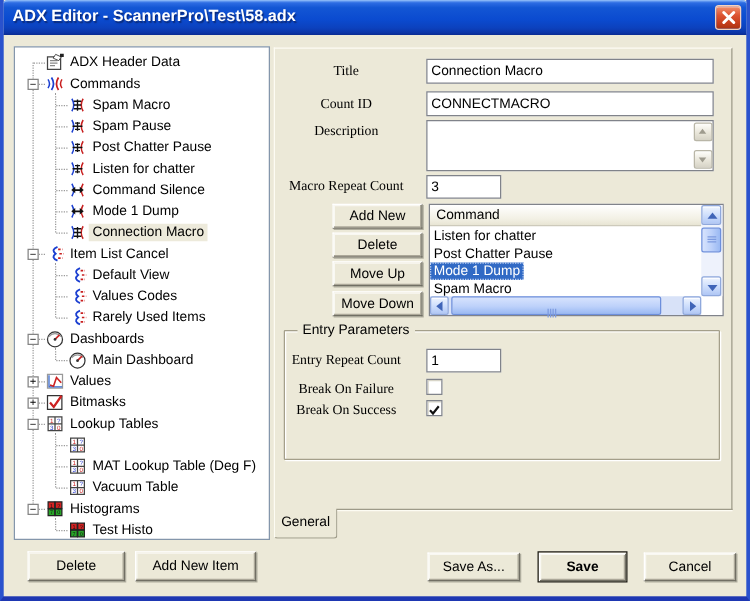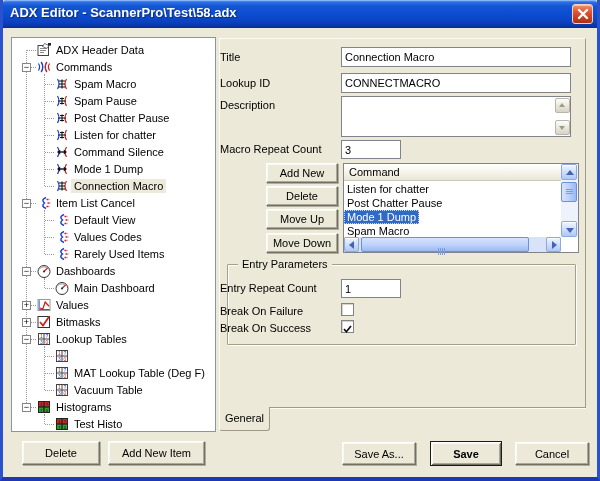--- a/index.html
+++ b/index.html
@@ -33,21 +33,21 @@
   .conn.h{border-top:1px dotted #9a9a9a;height:1px;}
   
   #tab-page{position:absolute;left:216px;top:10px;width:367px;height:370px;background:#ECE9D8;
     border-top:1px solid #fdfcf3;border-left:1px solid #fdfcf3;border-right:1px solid #9d9a88;}
   #page-bottom-line{position:absolute;left:266px;top:379px;width:317px;height:1px;background:#9d9a88;
     box-shadow:0 1px 0 #fdfcf3;}
   #tab-general{position:absolute;left:216px;top:380px;width:51px;height:23px;background:#ECE9D8;
     border-left:1px solid #fdfcf3;border-right:1px solid #9d9a88;border-bottom:1px solid #9d9a88;
     border-radius:0 0 3px 3px;font-size:11px;text-align:center;padding-top:4px;}
   
-  .flabel{position:absolute;left:0;width:114px;text-align:left;font-size:11px;color:#000;white-space:nowrap;}
+  .flabel{position:absolute;left:0;width:114px;text-align:center;font-size:11px;color:#000;white-space:nowrap;font-family:Liberation Serif, serif;}
   .tinput{position:absolute;border:1px solid #80838a;background:#fff;font-size:11px;padding:2px 3px;
     color:#000;outline:none;}
   textarea.tinput{resize:none;overflow:hidden;}
   .sidebtn{position:absolute;left:46px;width:72px;height:20px;}
   
   .btn{background:#ECE9D8;border:1px solid;border-color:#fff #716f64 #716f64 #fff;
     box-shadow:inset -1px -1px 0 #aca899, inset 1px 1px 0 #f9f8f2, 1px 1px 0 rgba(64,62,51,.35);
     font-size:11px;color:#000;text-align:center;cursor:default;padding:0;}
   .btn.default{border:1px solid #1c1b14;box-shadow:inset 1px 1px 0 #fff, inset -1px -1px 0 #716f64,
     inset 2px 2px 0 #f9f8f2, inset -2px -2px 0 #aca899;font-weight:bold;}
@@ -70,21 +70,21 @@
   #cmd-vsb{position:absolute;right:0;top:0;width:17px;height:73px;background:#eef2fc;}
   #cmd-hsb{position:absolute;left:0;bottom:0;width:217px;height:15px;background:#d8e2f8;}
   .tri{width:0;height:0;position:absolute;}
   .grip-v span{display:block;width:7px;height:1px;background:#7d9be0;margin:1px auto 0;}
   .grip-h{position:absolute;left:76px;top:3px;}
   .grip-h i{display:inline-block;width:1px;height:7px;background:#7d9be0;margin-right:1px;}
   
   .gsbtn{position:absolute;right:1px;width:15px;height:15px;border:1px solid #b9b6a7;border-radius:2px;
     background:linear-gradient(180deg,#fefefb 0%,#e9e6da 55%,#d6d3c6 100%);}
   
-  #group-entry{position:absolute;left:7px;top:225px;width:349px;height:81px;
+  #group-entry{position:absolute;left:7px;top:225px;width:349px;height:104px;
     border:1px solid #a49f8a;border-radius:1px;box-shadow:1px 1px 0 #fff, inset 1px 1px 0 #fff;}
   #group-entry .gtitle{position:absolute;left:10px;top:-7px;background:#ECE9D8;padding:0 4px;font-size:11px;}
   .checkbox{position:absolute;width:13px;height:13px;background:#fff;border:1px solid #80838a;
     box-shadow:inset 1px 1px 0 #d8d5c8;}
   
   .footbtn{position:absolute;height:24px;}
 </style>
 </head>
 <body>
 
@@ -347,21 +347,21 @@
             </svg></span>
     <span class="tlabel" style="left:59px">Test Histo</span>
   </div>
       </div>
 
     <div id="tab-page">
 
       <div class="flabel" style="top:12px">Title</div>
       <input class="tinput" style="left: 121px; top: 8px; width: 230px; height: 20px;" value="Connection Macro">
 
-      <div class="flabel" style="top:38px">Lookup ID</div>
+      <div class="flabel" style="top:38px">Count ID</div>
       <input class="tinput" style="left: 121px; top: 34px; width: 230px; height: 20px;" value="CONNECTMACRO">
 
       <div class="flabel" style="top:60px">Description</div>
       <div style="position:absolute;left:121px;top:57px;width:230px;height:41px">
         <textarea class="tinput" style="left: 0px; top: 0px; width: 230px; height: 41px; padding-right: 18px;"></textarea>
         <div class="gsbtn" style="top:2px">
           <div class="tri" style="left:3px;top:4px;border-left:3px solid transparent;border-right:3px solid transparent;border-bottom:4px solid #9e9b8e"></div>
         </div>
         <div class="gsbtn" style="bottom:2px">
           <div class="tri" style="left:3px;top:5px;border-left:3px solid transparent;border-right:3px solid transparent;border-top:4px solid #9e9b8e"></div>

